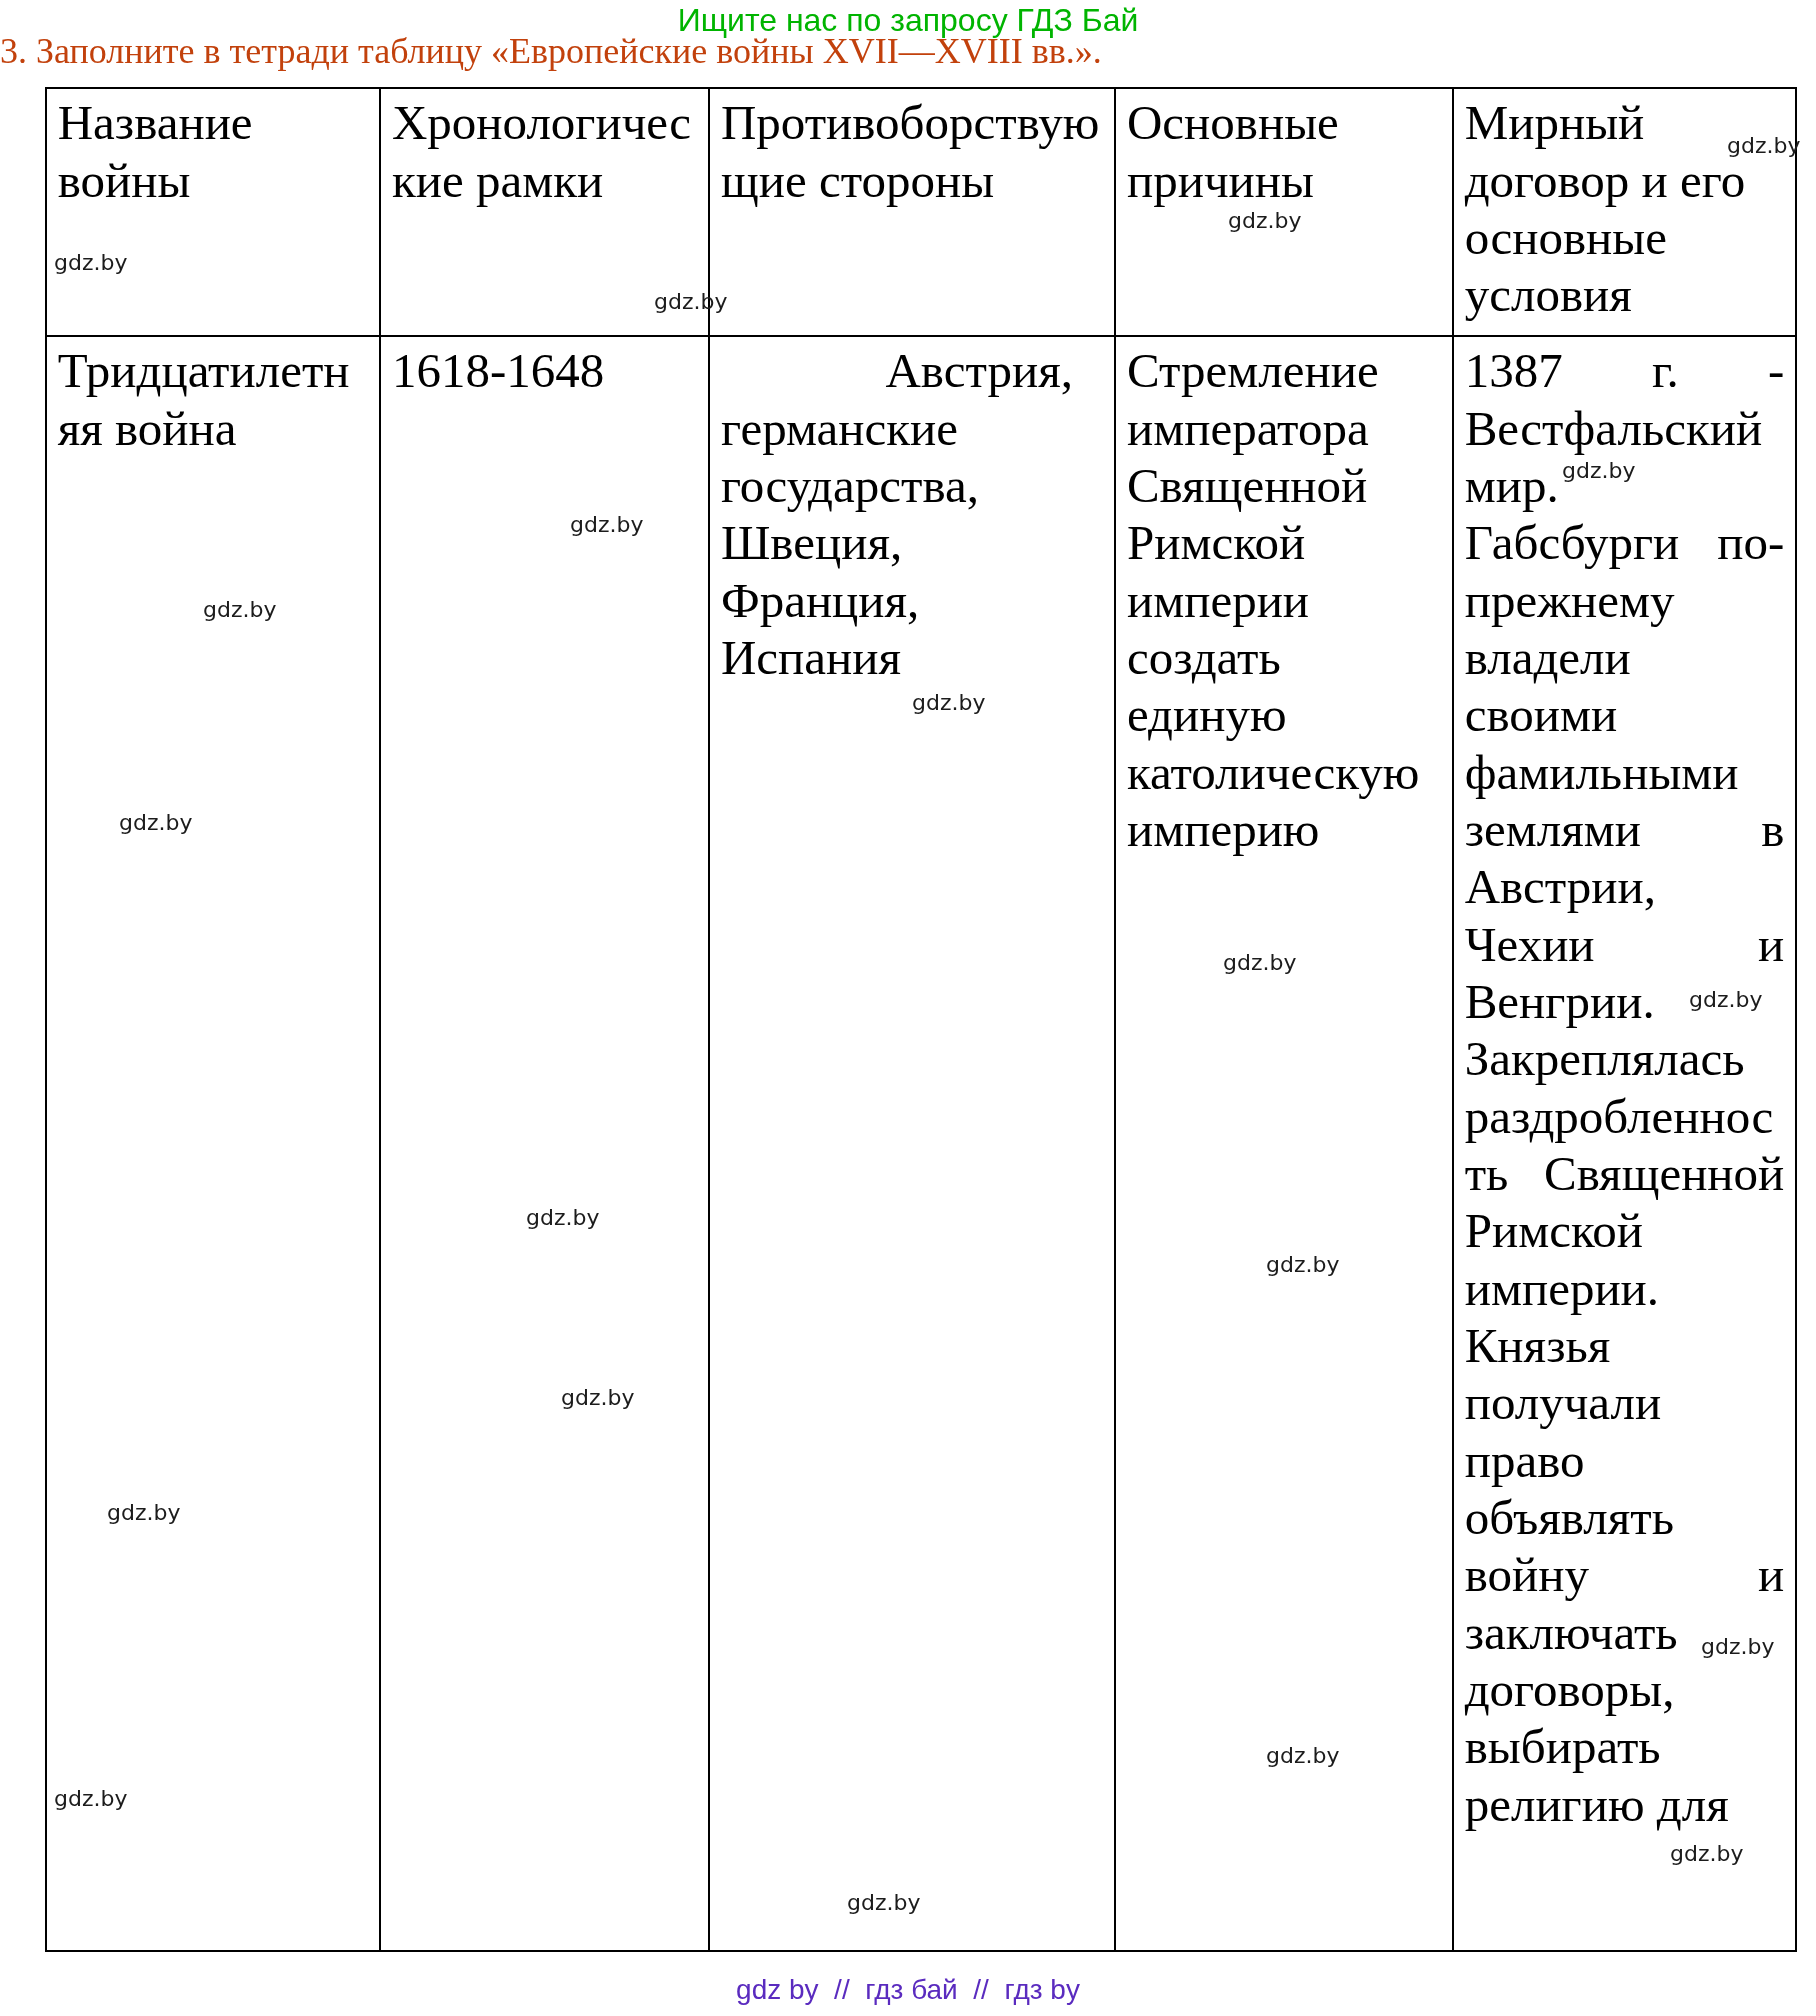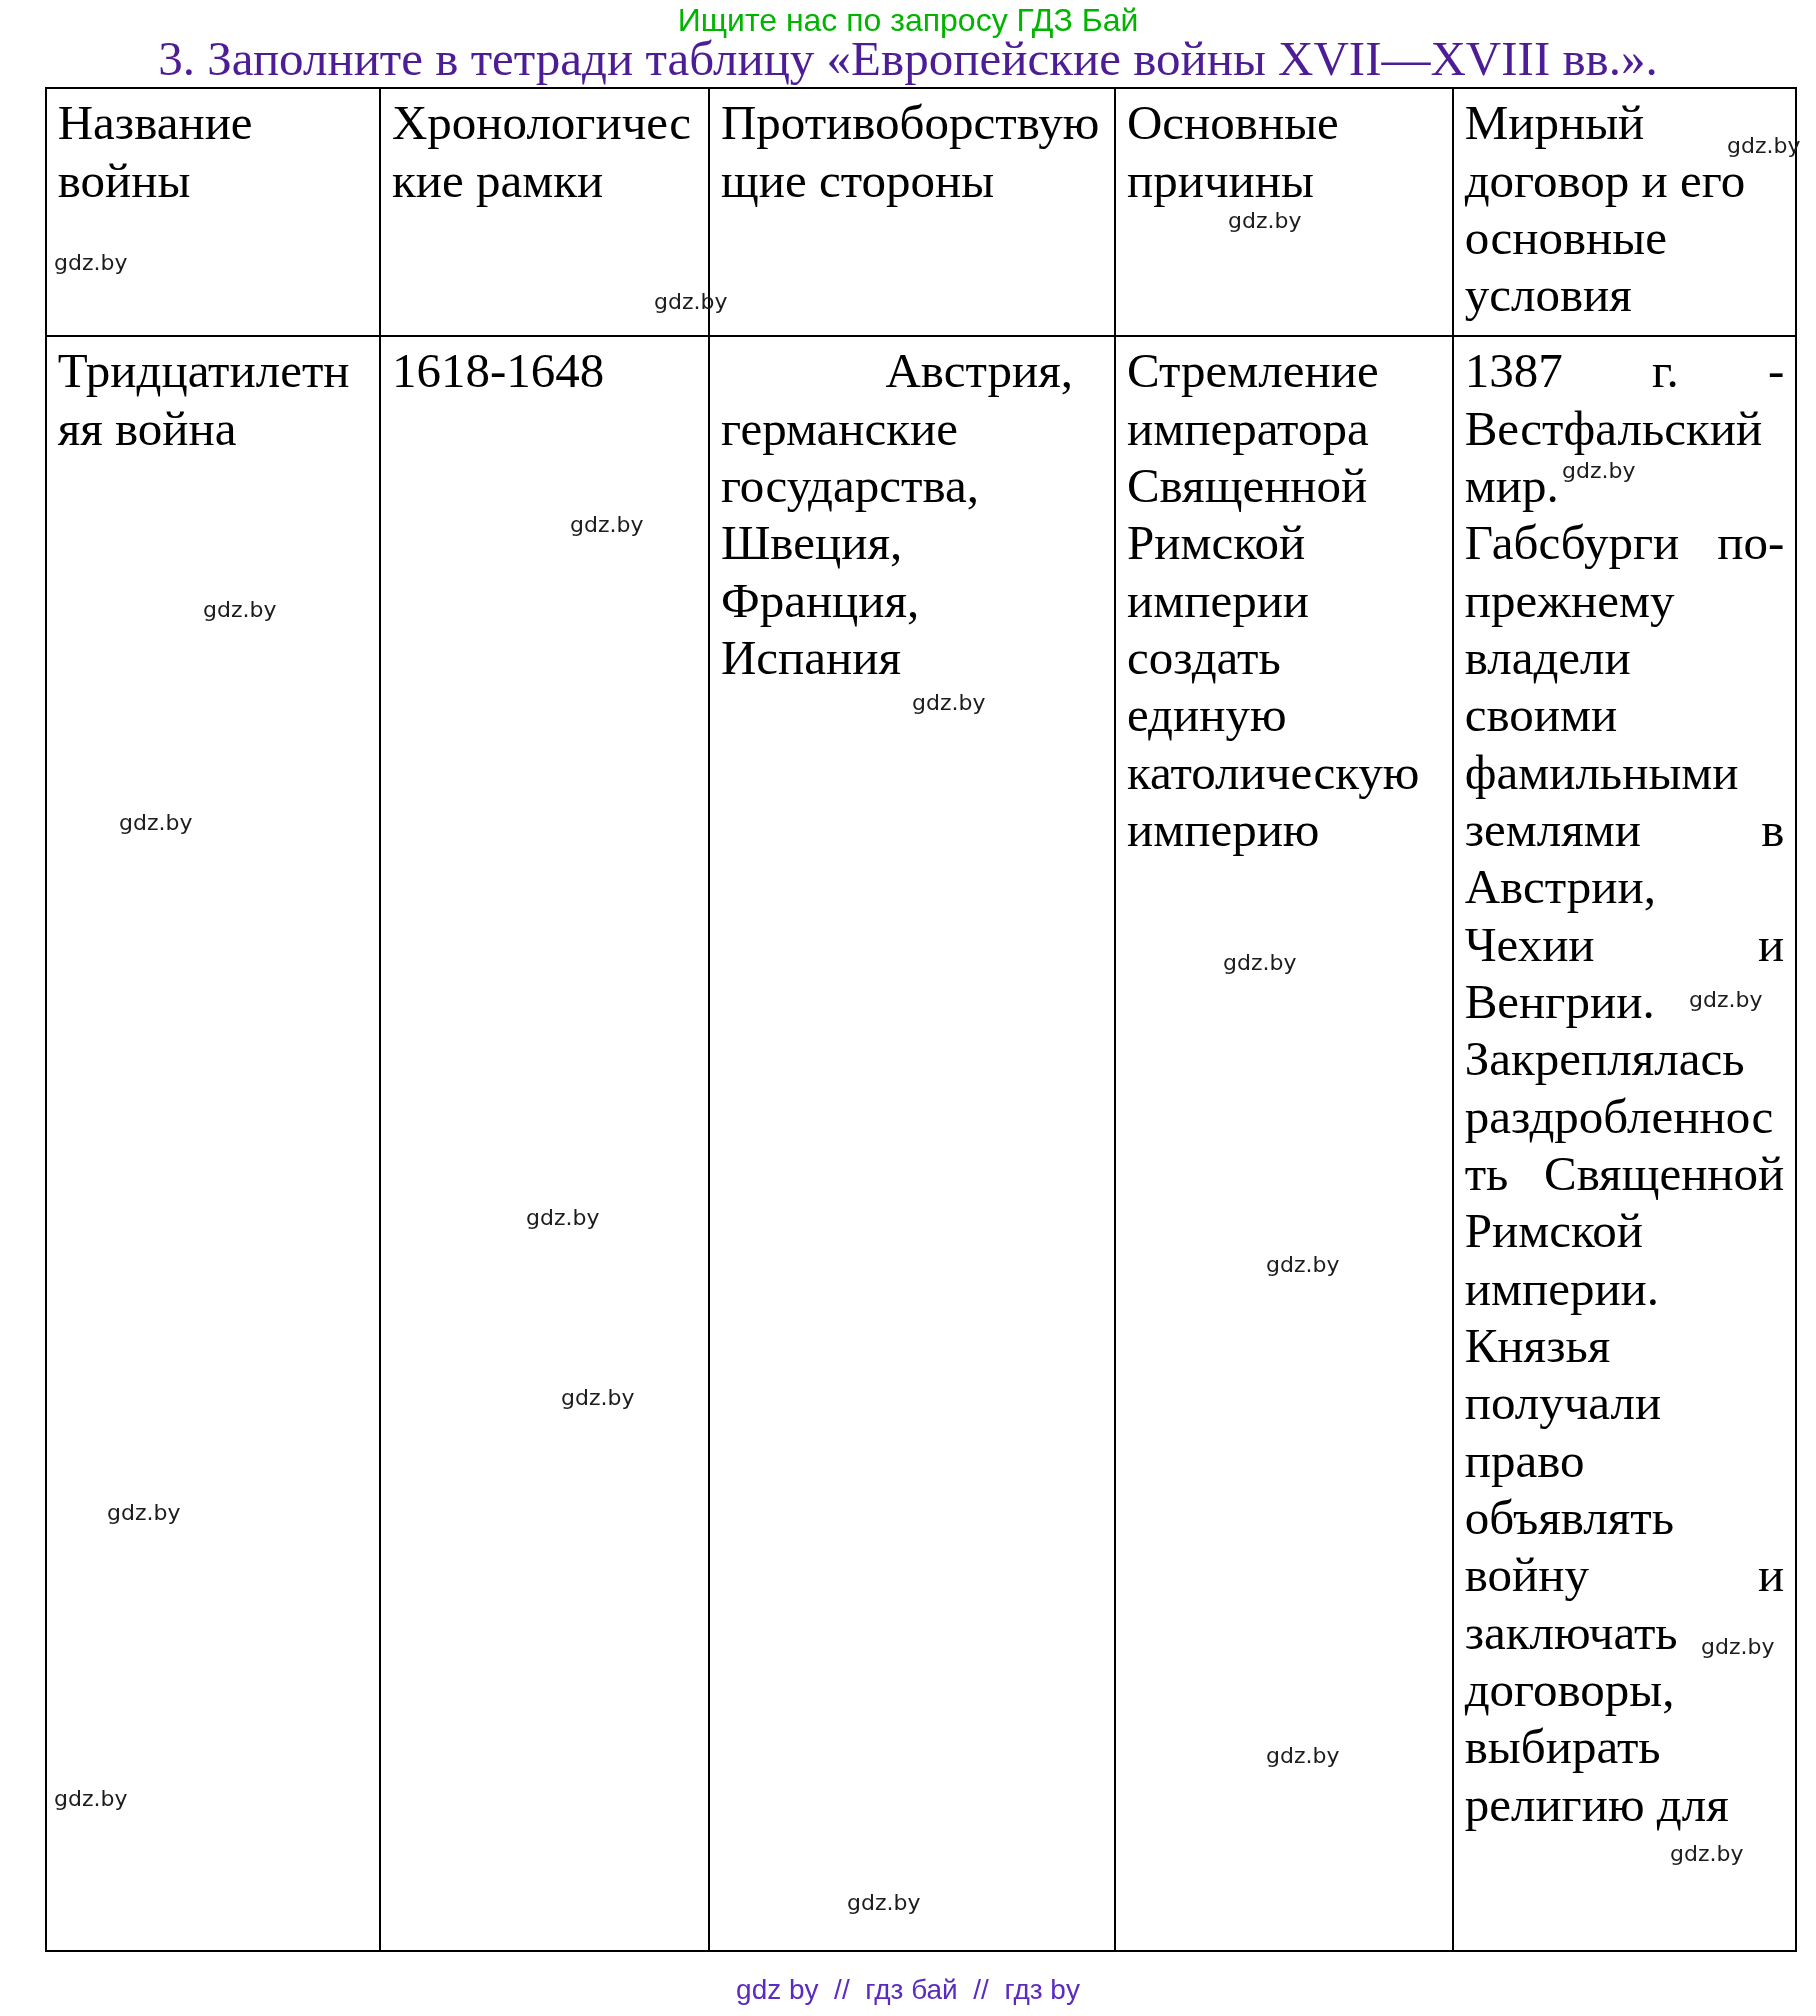--- a/index.html
+++ b/index.html
@@ -14,24 +14,23 @@
   }
   .promo {
     position:absolute; top:1.8px; left:0; width:100%;
     text-align:center;
     font-family:"Liberation Sans","DejaVu Sans",sans-serif;
     font-size:32px;
     color:var(--promo-color,#00b400);
   }
   .title {
     position:absolute; top:32px; left:0; width:100%;
-    text-align:center;
-    font-size:49px;
+    font-size:36px;
     line-height:1.1;
-    color:#4c1d95;
+    color:#c2410c;
   }
   table.wars-table {
     position:absolute; top:87px; left:45px;
     width:1752px;
     border-collapse:collapse;
     table-layout:fixed;
     font-size:49px;
     line-height:1.17;
     padding-left:28px;
   }

